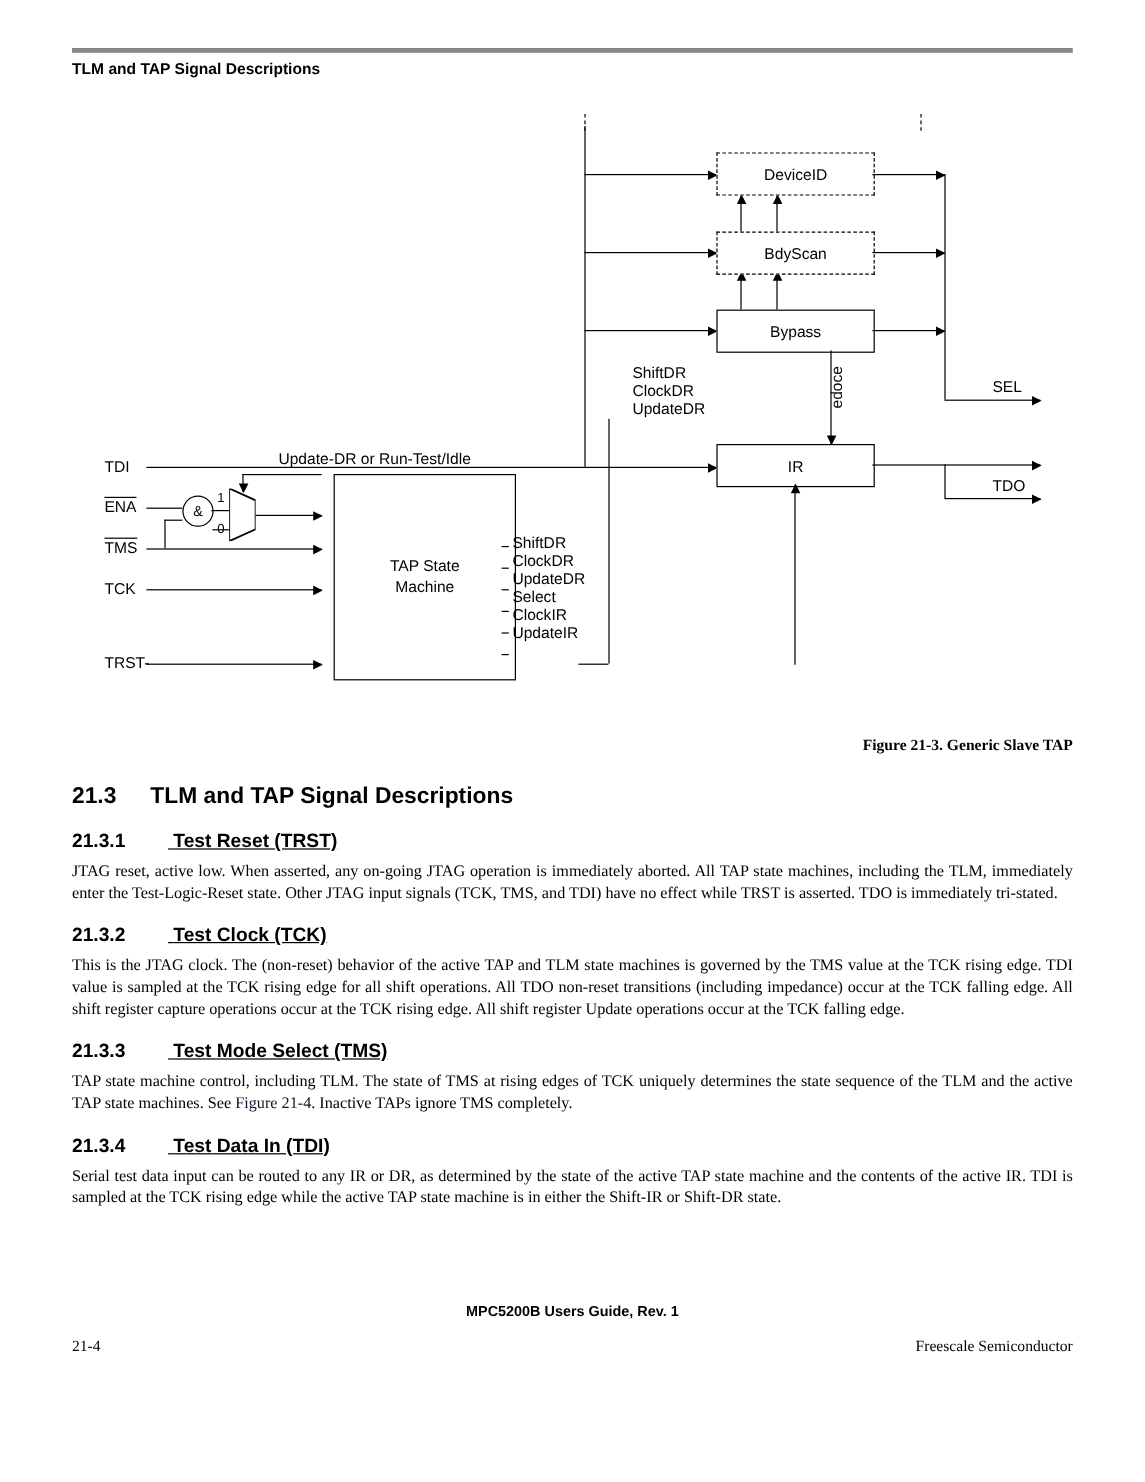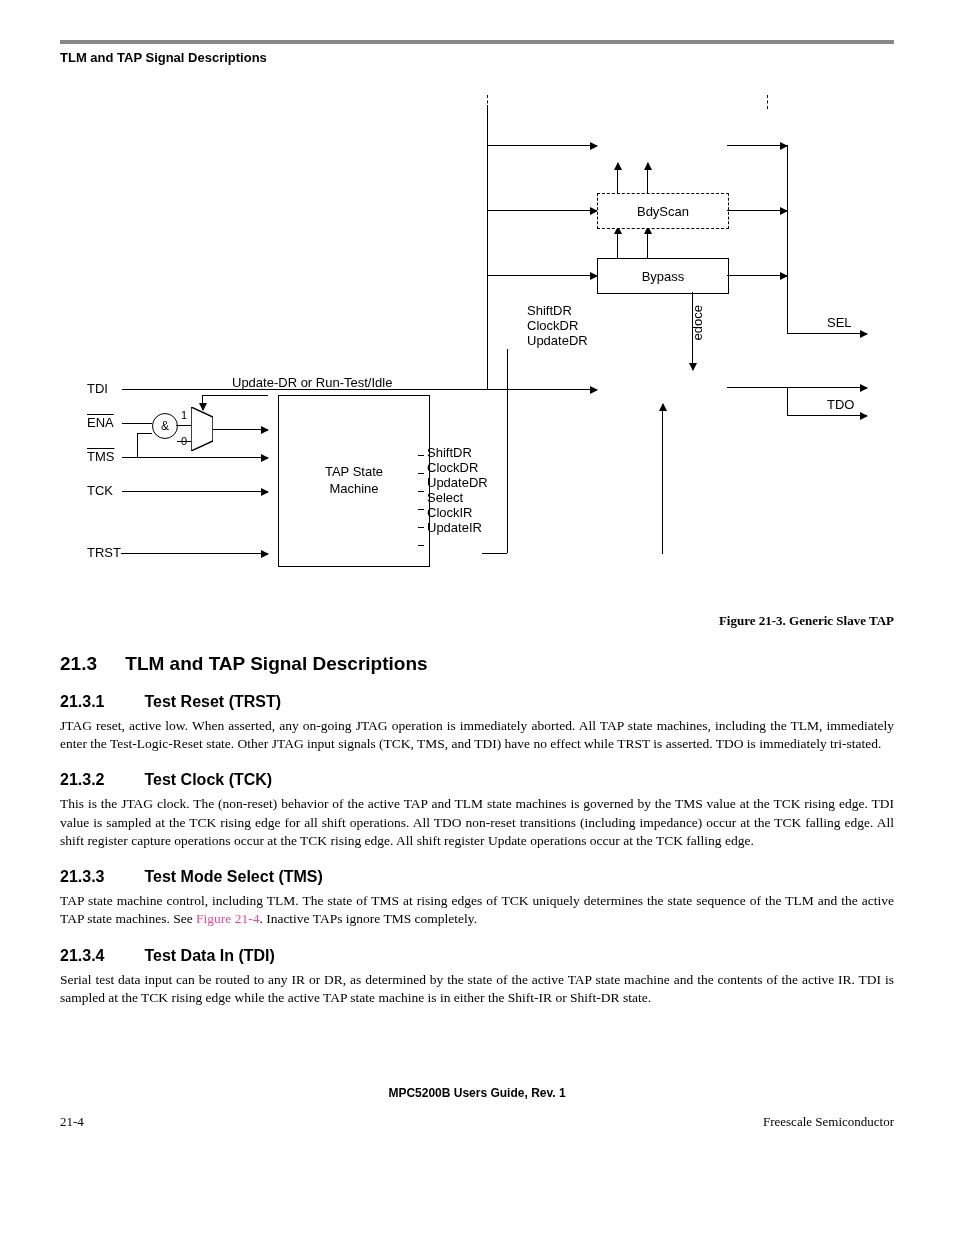--- a/index.html
+++ b/index.html
@@ -73,30 +73,31 @@
     font-weight: bold;
     font-size: 19px;
     margin: 18px 0 10px 0;
   }
   h2.section .num { display:inline-block; width:60px; }
   h3.subsection {
     font-family: Arial, Helvetica, sans-serif;
     font-weight: bold;
     font-size: 16px;
     margin: 18px 0 6px 0;
+    text-decoration: underline;
   }
   h3.subsection .num { display:inline-block; width:80px; }
   p.body {
     font-family: "Times New Roman", Times, serif;
     font-size: 13.5px;
     line-height: 1.35;
     margin: 4px 0 10px 0;
     text-align: justify;
   }
-  .xref { color: #ec4899; }
+  .xref { color: #0f172a; }
   .footer-guide {
     font-family: Arial, Helvetica, sans-serif;
     font-weight: bold;
     font-size: 12px;
     text-align: center;
     margin-top: 79px;
   }
   .footer-row {
     display: flex;
     justify-content: space-between;
@@ -190,28 +191,30 @@
   </div>
 
   <div class="vline arrow-u" style="left:530px; top:132px; height:33px"></div>
   <div class="vline arrow-u" style="left:560px; top:132px; height:33px"></div>
   <div class="vline arrow-u" style="left:530px; top:68px; height:30px"></div>
   <div class="vline arrow-u" style="left:560px; top:68px; height:30px"></div>
 
   <div class="dashv" style="left:400px; top:0; height:14px"></div>
   <div class="dashv" style="left:680px; top:0; height:14px"></div>
 
+  <div class="box dashbox" style="left:510px; top:32px; width:130px; height:34px">DeviceID</div>
   <div class="hline arrow-r" style="left:640px; top:50px; width:60px"></div>
 
   <div class="box dashbox" style="left:510px; top:98px; width:130px; height:34px">BdyScan</div>
   <div class="hline arrow-r" style="left:640px; top:115px; width:60px"></div>
 
   <div class="box" style="left:510px; top:163px; width:130px; height:34px">Bypass</div>
   <div class="hline arrow-r" style="left:640px; top:180px; width:60px"></div>
 
+  <div class="box" style="left:510px; top:275px; width:130px; height:34px">IR</div>
   <div class="hline arrow-r" style="left:640px; top:292px; width:140px"></div>
 
   <div class="vline arrow-u" style="left:575px; top:309px; height:150px"></div>
 
   <div class="vline arrow-d" style="left:605px; top:197px; height:78px"></div>
 
   <span class="lbl vtext" style="left:603px; top:210px">edoce</span>
 
   <span class="lbl" style="left:740px; top:220px">SEL</span>
   <div class="hline arrow-r" style="left:700px; top:238px; width:80px"></div>

